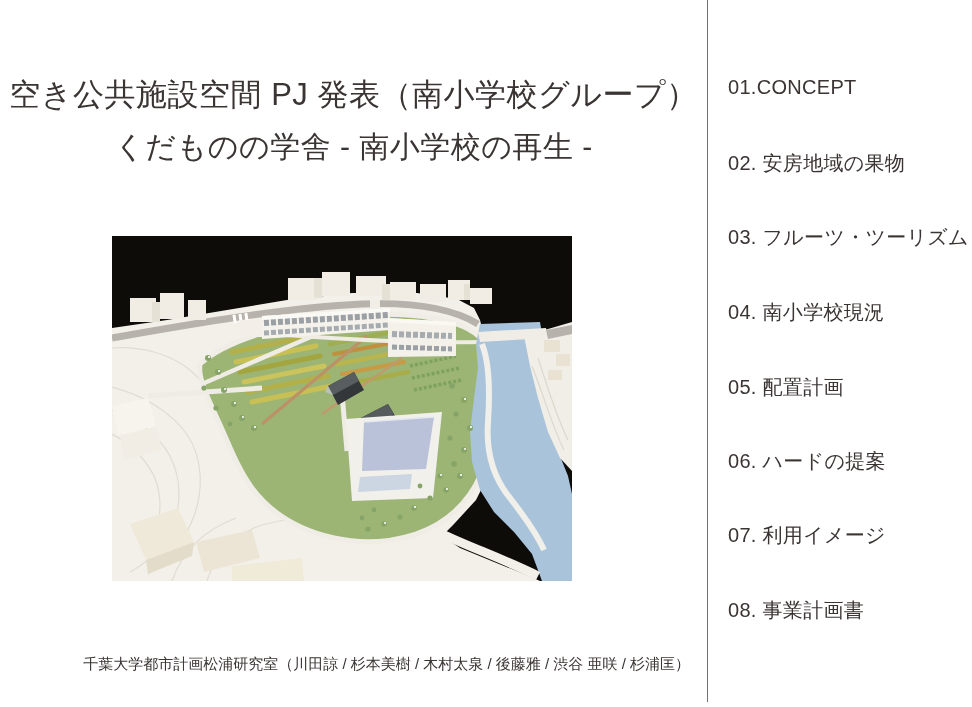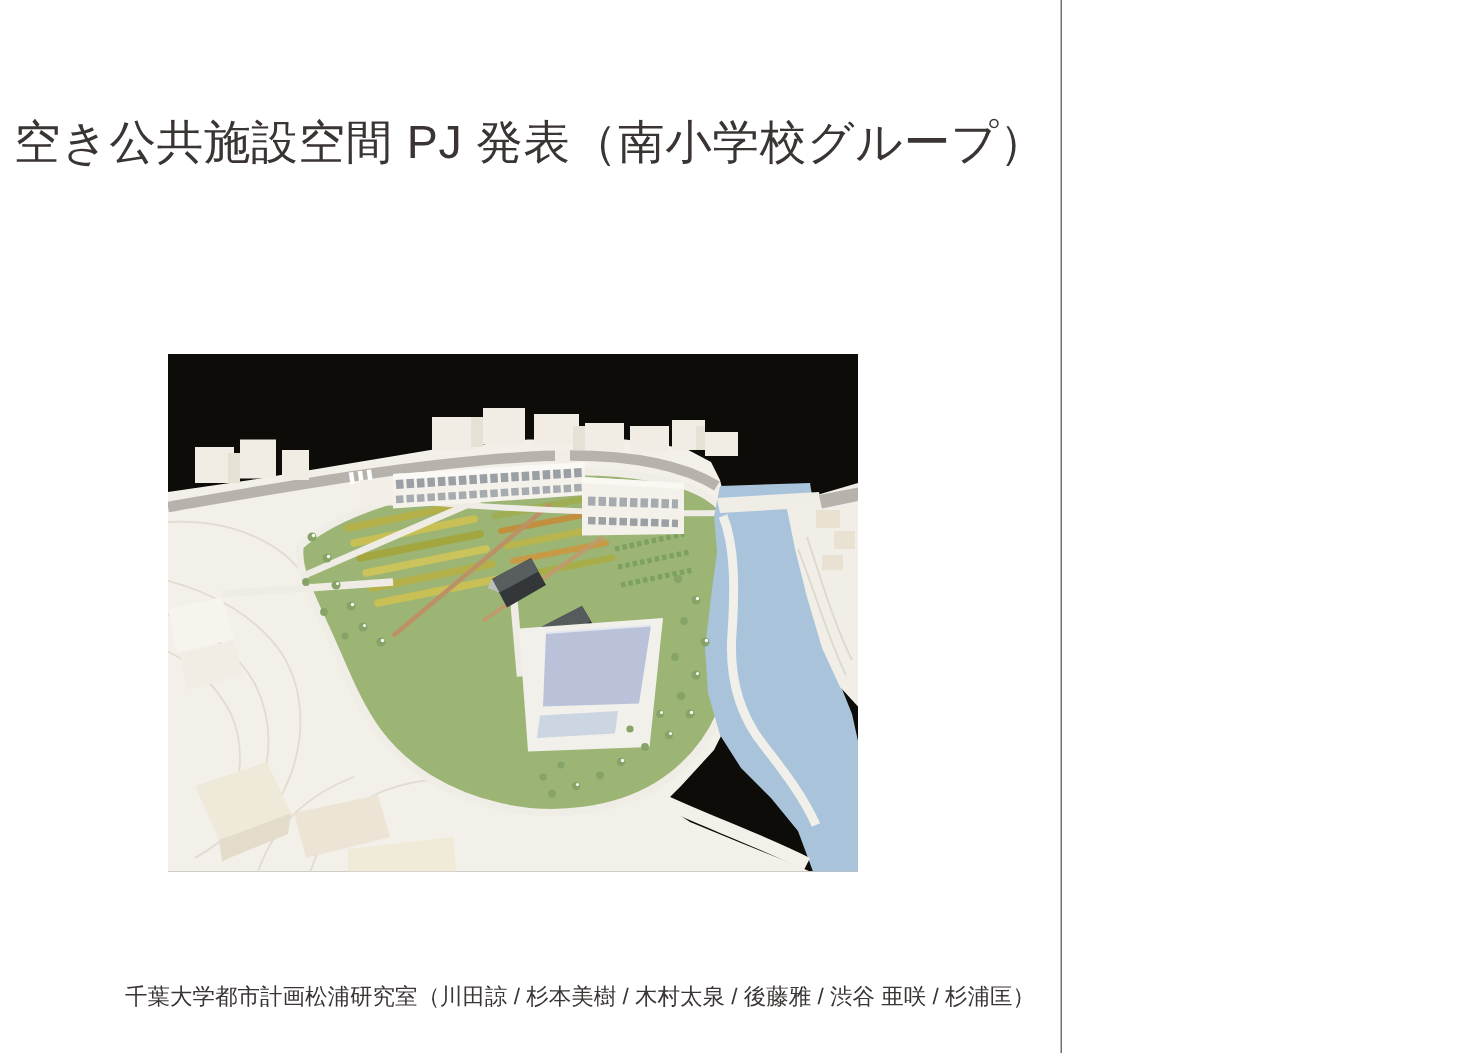--- a/index.html
+++ b/index.html
@@ -46,20 +46,21 @@
   .grass{fill:var(--photo_grass,#9cb575);}
   .river{fill:var(--photo_river,#a9c3da);}
   .pool{fill:var(--photo_pool,#b9c2d8);}
 </style>
 </head>
 <body>
 
 <div class="slide">
 
   <div class="title">空き公共施設空間 PJ 発表（南小学校グループ）</div>
+  <div class="subtitle">くだものの学舎 - 南小学校の再生 -</div>
 
   <div class="photo" role="img" aria-label="Photograph of a white architectural site model against a black background: terraced terrain, school buildings, yellow-green orchard rows, two dark barns, a pale blue pool, scattered trees and a light blue river curving along the right side">
     <svg viewBox="0 0 460 345" xmlns="http://www.w3.org/2000/svg">
 
       <rect class="sky" x="0" y="0" width="460" height="345"></rect>
 
       <path class="terrain" d="M0,92 L55,84 L115,74 L175,64 L240,57 L305,57 L345,63 L362,72 L368,84 L372,100 L380,130 L386,162 L388,196 L380,232 L364,264 L342,288 L330,300 L348,312 L382,326 L412,338 L428,345 L0,345 Z"></path>
 
       <g stroke="#e0dcd2" stroke-width="1.2" fill="none">
         <path d="M-5,150 C30,158 60,176 76,200 C90,222 92,252 82,280 C74,302 58,322 36,338"></path>
@@ -243,14 +244,24 @@
         <path d="M84,306 L140,294 L148,322 L92,336 Z" fill="#ece5d5"></path>
         <path d="M120,330 L190,322 L192,345 L120,345 Z" fill="#f0ead9"></path>
       </g>
     </svg>
   </div>
 
   <div class="credit">千葉大学都市計画松浦研究室（川田諒 / 杉本美樹 / 木村太泉 / 後藤雅 / 渋谷 亜咲 / 杉浦匡）</div>
 
   <div class="divider"></div>
 
+  <div class="agenda">
+    <div class="agenda-item">01.CONCEPT</div>
+    <div class="agenda-item">02. 安房地域の果物</div>
+    <div class="agenda-item">03. フルーツ・ツーリズム</div>
+    <div class="agenda-item">04. 南小学校現況</div>
+    <div class="agenda-item">05. 配置計画</div>
+    <div class="agenda-item">06. ハードの提案</div>
+    <div class="agenda-item">07. 利用イメージ</div>
+    <div class="agenda-item">08. 事業計画書</div>
+  </div>
 
 </div>
 
 </body></html>

